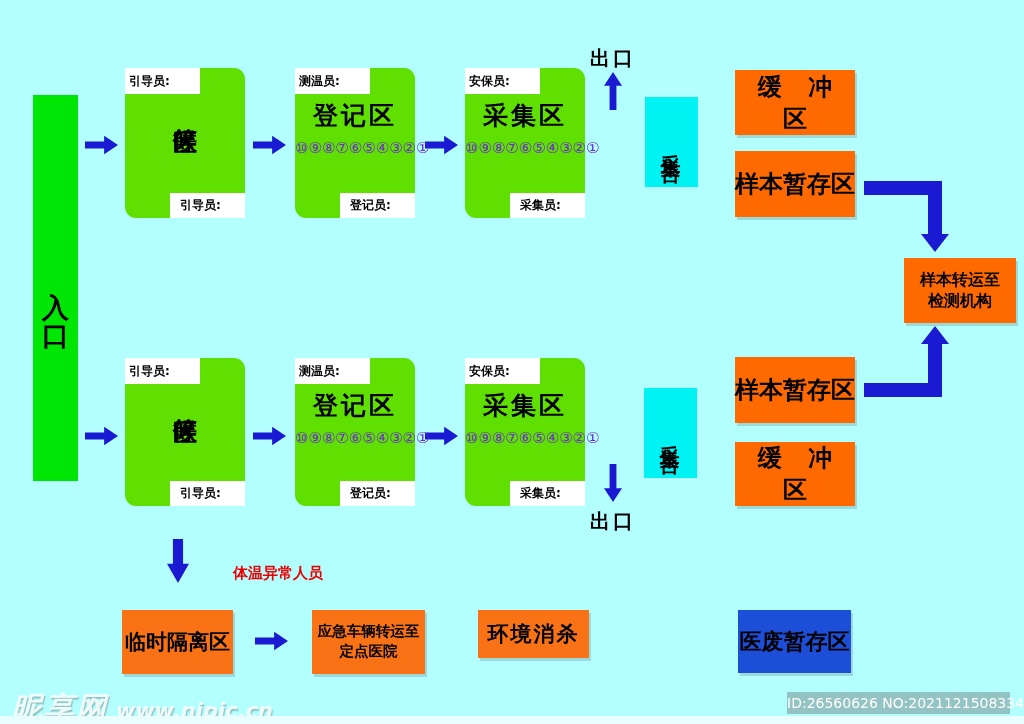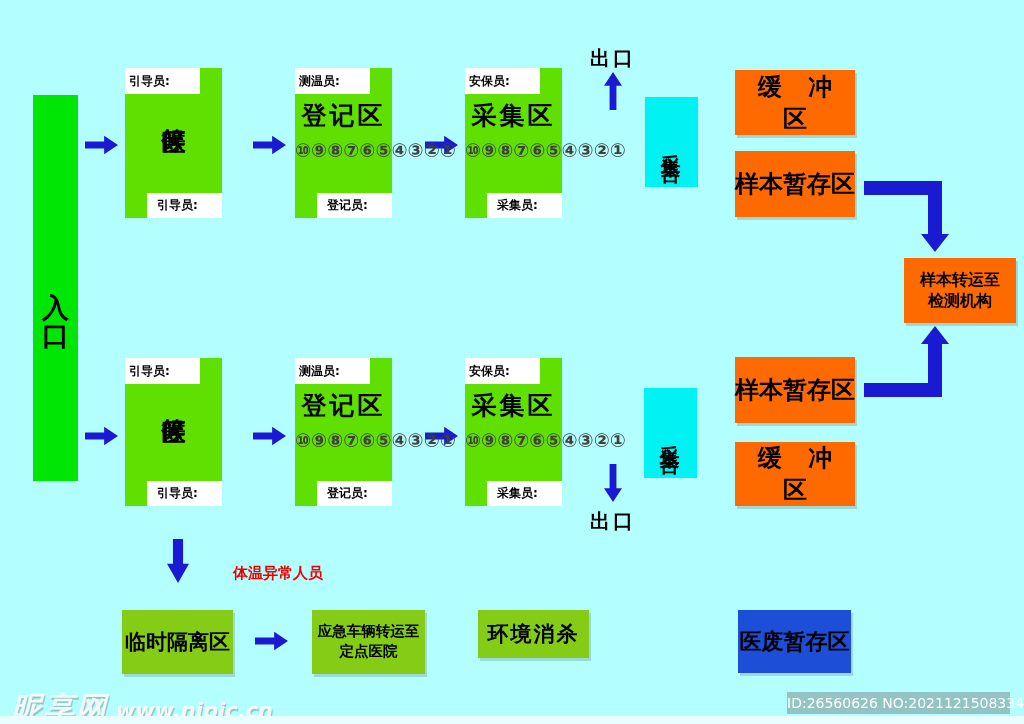--- a/index.html
+++ b/index.html
@@ -14,58 +14,58 @@
   .entrance{
     left:33px;top:95px;width:45px;height:386px;background:#00e604;
     display:flex;align-items:center;justify-content:center;
   }
   .entrance span{
     writing-mode:vertical-rl;text-orientation:upright;
     font-size:27px;font-weight:bold;letter-spacing:36px;
     margin-top:36px; 
   }
   
-  .zone{width:97px;background:#5fe000;}
+  .zone{width:120px;background:#5fe000;border-radius:11px;}
   .zone .lbl{
     position:absolute;background:#ffffff;width:75px;height:26px;
     font-size:12px;font-weight:bold;line-height:26px;box-sizing:border-box;
     white-space:nowrap;
   }
   .zone .tl{left:0;top:0;padding-left:4px;}
   .zone .br{right:0;bottom:0;height:25px;line-height:25px;padding-left:10px;}
   .zone .vtitle{
     position:absolute;left:50%;top:40px;transform:translateX(-50%);
     writing-mode:vertical-rl;text-orientation:upright;
     font-size:24px;font-weight:bold;letter-spacing:2px;line-height:1;
   }
   .zone .htitle{
     position:absolute;left:0;top:31px;width:100%;text-align:center;
     font-size:25px;font-weight:bold;letter-spacing:3px;white-space:nowrap;
   }
   .zone .nums{
     position:absolute;left:0;top:71px;width:100%;text-align:center;
-    font-size:19px;font-weight:bold;color:#404040;letter-spacing:0;white-space:nowrap;
+    font-size:15px;font-weight:normal;color:#6d28d9;letter-spacing:0;white-space:nowrap;
   }
   
   .station{
     width:53px;height:90px;background:#00f2f2;
     display:flex;align-items:center;justify-content:center;
   }
   .station span{
     writing-mode:vertical-rl;text-orientation:upright;
     font-size:20px;font-weight:bold;letter-spacing:5px;margin-top:5px;
   }
   
   .obox,.rbox,.ybox{
     display:flex;align-items:center;justify-content:center;
     font-weight:bold;text-align:center;
     box-shadow:2px 3px 0 rgba(110,150,150,0.35);
   }
   .obox{background:#ff6a00;font-size:24px;}
-  .rbox{background:#84cc16;font-size:21px;}
+  .rbox{background:#f97316;font-size:21px;}
   .ybox{background:#1d4ed8;font-size:22px;}
   .wspace{word-spacing:18px;}
   .two-line{font-size:16px;line-height:1.3;}
   .small-two-line{font-size:14.5px;line-height:1.35;}
   
   .arrow{background:#1a1ad2;}
   .harrow{
     width:33px;height:20px;background:#1a1ad2;
     clip-path:polygon(0 32%,58% 32%,58% 4%,100% 50%,58% 96%,58% 68%,0 68%);
   }

